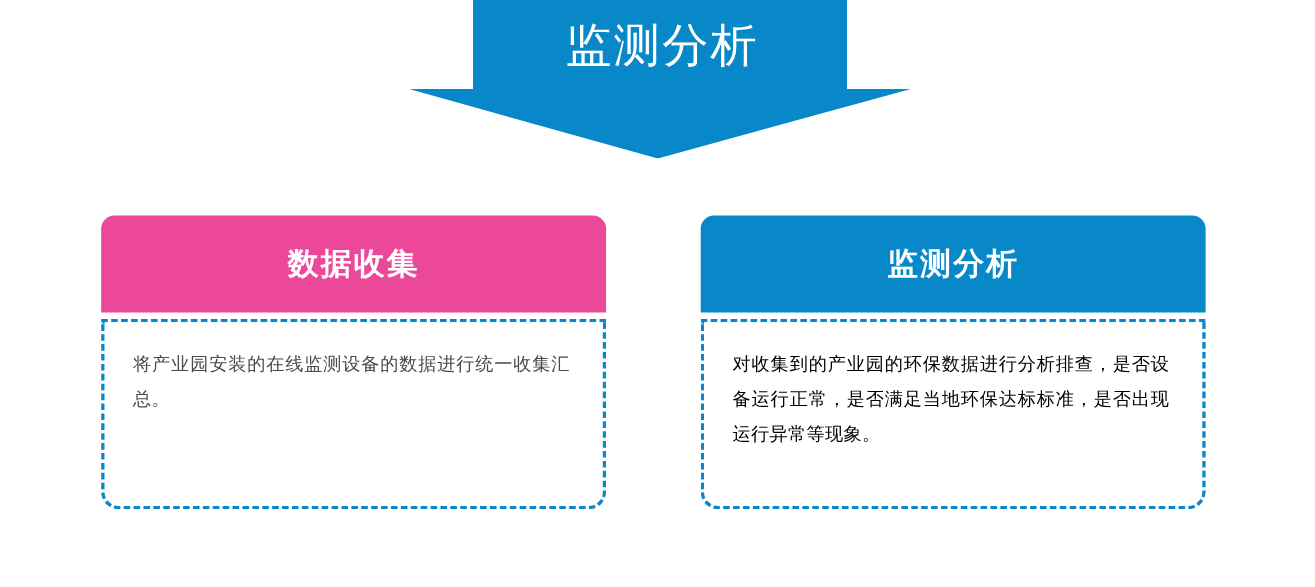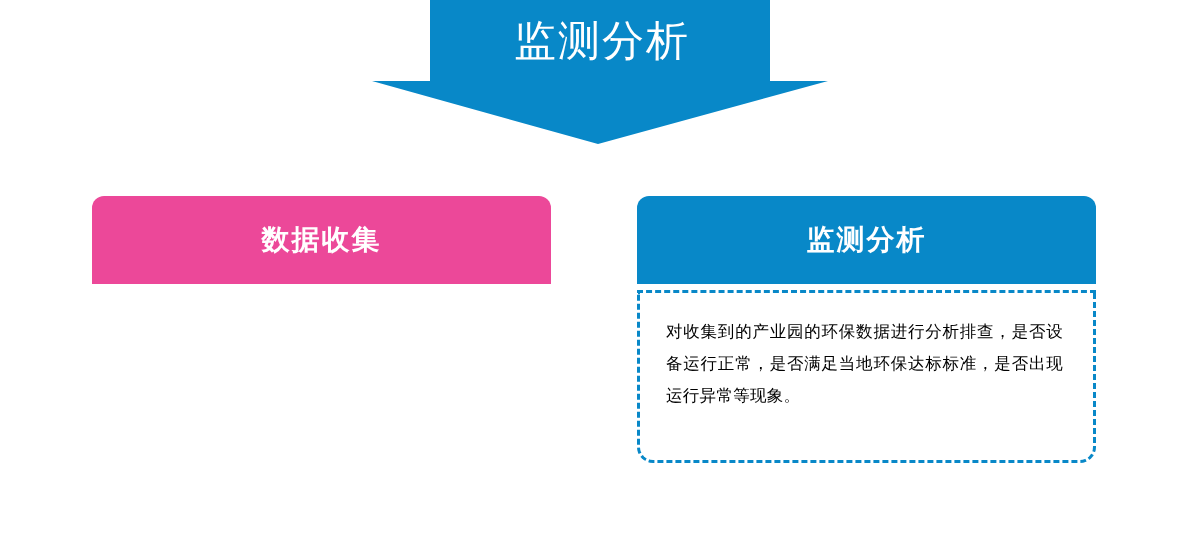--- a/index.html
+++ b/index.html
@@ -94,20 +94,23 @@
   <svg viewBox="0 0 456 144" xmlns="http://www.w3.org/2000/svg">
     <polygon points="58,0 398,0 398,81 456,81 226,144 0,81 58,81" fill="#0888C8"></polygon>
   </svg>
   <div id="arrow-title">监测分析</div>
 </div>
 
 <div class="card" id="card-collect">
   <div class="card-header" style="background: #ec4899;">
     <span>数据收集</span>
   </div>
+  <div class="card-body" style="border-color: rgb(8, 136, 200);">
+    <p class="card-body-text" style="color: rgb(74, 74, 74);">将产业园安装的在线监测设备的数据进行统一收集汇总。</p>
+  </div>
 </div>
 
 <div class="card" id="card-analyze">
   <div class="card-header" style="background: rgb(8, 136, 200);">
     <span>监测分析</span>
   </div>
   <div class="card-body" style="border-color: rgb(8, 136, 200);">
     <p class="card-body-text" style="color: #000000;">对收集到的产业园的环保数据进行分析排查，是否设备运行正常，是否满足当地环保达标标准，是否出现运行异常等现象。</p>
   </div>
 </div>

